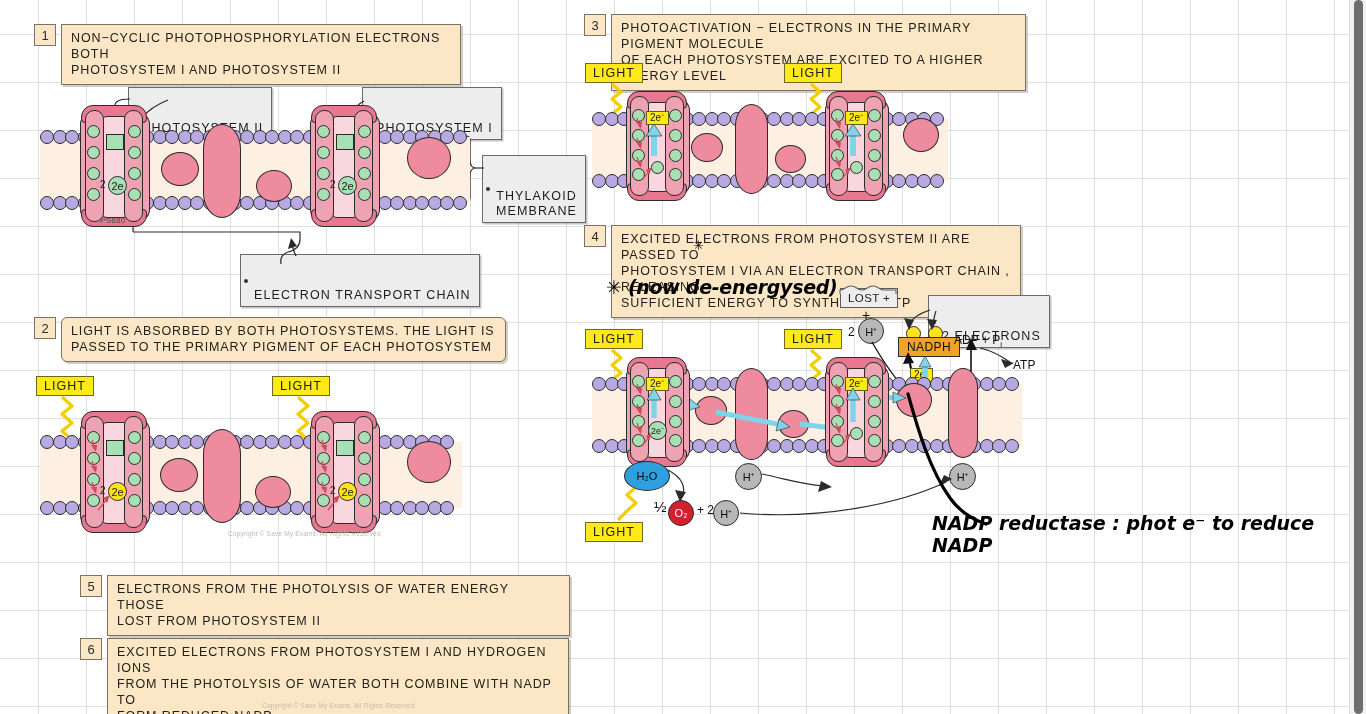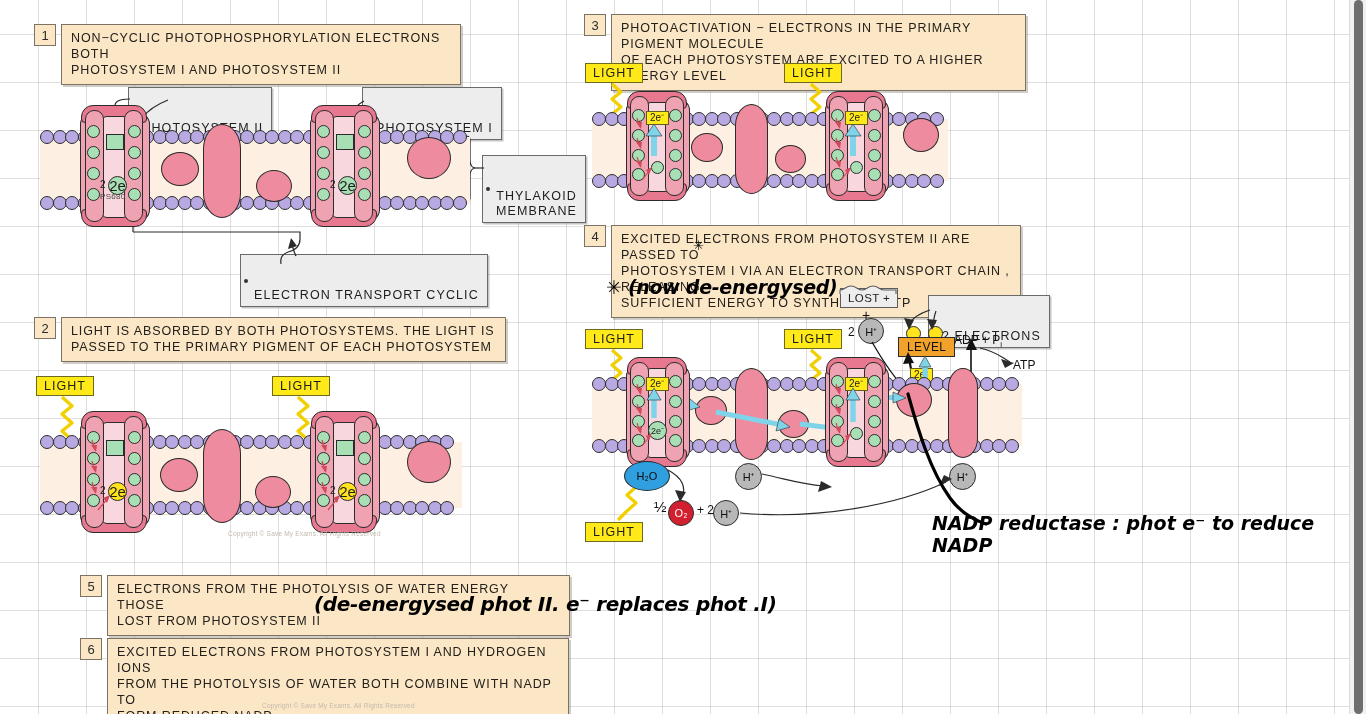--- a/index.html
+++ b/index.html
@@ -91,21 +91,21 @@
     position:absolute;width:13px;height:13px;border-radius:50%;
     background:#a9dfb4;border:1.3px solid #2b2b2b;box-sizing:border-box;
   }
   .primary-pig{
     position:absolute;width:16px;height:14px;
     background:#a9dfb4;border:1.5px solid #2b2b2b;
   }
   .e2circle{
     position:absolute;width:17px;height:17px;border-radius:50%;
     background:#a9dfb4;border:1.4px solid #2b2b2b;
-    font-size:15px;color:#1d1d1d;display:flex;align-items:center;justify-content:center;
+    font-size:11px;color:#1d1d1d;display:flex;align-items:center;justify-content:center;
   }
   .e2label{position:absolute;font-size:10px;color:#1d1d1d;}
   .pslabel{position:absolute;font-size:8px;letter-spacing:.3px;color:#4a4a4a;}
   
   .echip{
     position:absolute;background:#ffe918;border:1.2px solid #5f5f20;
     font-size:10px;padding:0px 3px;color:#1d1d1d;line-height:12px;
   }
   
   .blob{
@@ -170,21 +170,21 @@
       <span class="dot"></span>
       <span>PHOTOSYSTEM  I</span>
     </div>
     <div class="callout withdot" style="left:482px;top:155px;text-align:center;">
       <span class="dot"></span>
       <span>THYLAKOID
 MEMBRANE</span>
     </div>
     <div class="callout withdot" style="left:240px;top:254px;">
       <span class="dot"></span>
-      <span>ELECTRON  TRANSPORT  CYCLIC</span>
+      <span>ELECTRON  TRANSPORT  CHAIN</span>
     </div>
 
     <svg style="left:0;top:0;width:620px;height:300px;">
       <path d="M130,99 C118,99 114,102 115,108" fill="none" stroke="#2b2b2b" stroke-width="1.2"></path>
       <path d="M115,108 L118,112" fill="none" stroke="#2b2b2b" stroke-width="1.2"></path>
       <path d="M123,106 C124,108 125,112 124,116" fill="none" stroke="#2b2b2b" stroke-width="1.2"></path>
       <path d="M168,100 C158,104 148,110 142,118" fill="none" stroke="#2b2b2b" stroke-width="1.3"></path>
       <polygon points="140,124 137,114 146,117" fill="#2b2b2b"></polygon>
       <path d="M364,101 C358,104 352,110 347,118" fill="none" stroke="#2b2b2b" stroke-width="1.3"></path>
       <polygon points="345,124 343,114 352,117" fill="#2b2b2b"></polygon>
@@ -291,21 +291,21 @@
       <div class="pigment" style="left:7px;top:34px;"></div>
       <div class="pigment" style="left:7px;top:55px;"></div>
       <div class="pigment" style="left:7px;top:76px;"></div>
       <div class="pigment" style="right:7px;top:13px;"></div>
       <div class="pigment" style="right:7px;top:34px;"></div>
       <div class="pigment" style="right:7px;top:55px;"></div>
       <div class="pigment" style="right:7px;top:76px;"></div>
       <div class="primary-pig" style="left:26px;top:22px;"></div>
       <div class="e2circle" style="left:28px;top:64px;">2e</div>
       <div class="e2label" style="left:20px;top:67px;">2</div>
-      <div class="pslabel" style="left:20px;top:80px;">PS680</div>
+      <div class="pslabel" style="left:20px;top:104px;">PS680</div>
     </div>
 
     <div class="psys" style="left:310px;top:112px;width:68px;height:108px;">
       <div class="ps-body"></div>
       <div class="ps-cap top"></div>
       <div class="ps-cap bot"></div>
       <div class="ps-core" style="left:21px;top:4px;width:26px;height:100px;"></div>
       <div class="ps-pillar" style="left:5px;"></div>
       <div class="ps-pillar" style="right:5px;"></div>
       <div class="pigment" style="left:7px;top:13px;"></div>
@@ -317,21 +317,21 @@
       <div class="pigment" style="right:7px;top:55px;"></div>
       <div class="pigment" style="right:7px;top:76px;"></div>
       <div class="primary-pig" style="left:26px;top:22px;"></div>
       <div class="e2circle" style="left:28px;top:64px;">2e</div>
       <div class="e2label" style="left:20px;top:67px;">2</div>
     </div>
   </div>
 
   <div class="stepbox" style="left:34px;top:317px;">
     <div class="stepnum">2</div>
-    <div class="steptext" style="width:445px;">LIGHT  IS  ABSORBED  BY  BOTH  PHOTOSYSTEMS. THE  LIGHT  IS
+    <div class="steptext" style="width:445px;border-radius:6px;">LIGHT  IS  ABSORBED  BY  BOTH  PHOTOSYSTEMS. THE  LIGHT  IS
 PASSED  TO  THE  PRIMARY  PIGMENT  OF  EACH  PHOTOSYSTEM</div>
   </div>
 
   <div>
     <div class="lightlbl" style="left:36px;top:376px;">LIGHT</div>
     <div class="lightlbl" style="left:272px;top:376px;">LIGHT</div>
     <svg style="left:0;top:0;width:520px;height:540px;">
       <polyline points="62,397 72,406 62,414 72,423 62,431 72,440 86,447" fill="none" stroke="#f2d000" stroke-width="3.4" stroke-linejoin="round"></polyline>
       <polyline points="298,397 308,406 298,414 308,423 298,431 308,440 322,447" fill="none" stroke="#f2d000" stroke-width="3.4" stroke-linejoin="round"></polyline>
     </svg>
@@ -649,21 +649,21 @@
     <div class="plain" style="left:848px;top:325px;">2</div>
     <div class="mol hplus" style="left:858px;top:318px;width:24px;height:24px;">H⁺</div>
 
     <div class="callout withdot" style="left:928px;top:295px;">
       <span class="dot"></span>
       <span>2  ELECTRONS</span>
     </div>
 
     <div class="ybead" style="left:906px;top:326px;"></div>
     <div class="ybead" style="left:928px;top:326px;"></div>
-    <div class="nadphbox" style="left:898px;top:337px;">LEVEL</div>
+    <div class="nadphbox" style="left:898px;top:337px;">NADPH</div>
 
     <div class="plain" style="left:954px;top:333px;">
       <span>ADP + P</span><sub>i</sub>
     </div>
     <div class="plain" style="left:1013px;top:358px;">ATP</div>
 
     <svg style="left:0;top:0;width:1366px;height:714px;">
       <path d="M930,310 C918,314 912,318 910,324" fill="none" stroke="#2b2b2b" stroke-width="1.2"></path>
       <polygon points="909,330 904,318 914,320" fill="#2b2b2b"></polygon>
       <path d="M936,311 C934,316 934,320 933,324" fill="none" stroke="#2b2b2b" stroke-width="1.2"></path>
@@ -867,21 +867,20 @@
     </svg>
 
     <div class="hand" style="left:932px;top:512px;font-size:19px;letter-spacing:0;">NADP reductase : phot e⁻  to reduce NADP</div>
   </div>
 
   <div class="stepbox" style="left:80px;top:575px;">
     <div class="stepnum">5</div>
     <div class="steptext" style="width:463px;">ELECTRONS  FROM  THE  PHOTOLYSIS  OF  WATER  ENERGY  THOSE
 LOST  FROM  PHOTOSYSTEM II</div>
   </div>
-  <div class="hand" style="left:314px;top:592px;font-size:20px;">(de-energysed phot II. e⁻ replaces phot .I)</div>
 
   <div class="stepbox" style="left:80px;top:638px;">
     <div class="stepnum">6</div>
     <div class="steptext" style="width:462px;">EXCITED  ELECTRONS  FROM   PHOTOSYSTEM  I  AND  HYDROGEN  IONS
 FROM  THE  PHOTOLYSIS  OF  WATER  BOTH  COMBINE  WITH  NADP  TO
 FORM  REDUCED  NADP</div>
   </div>
   <div class="copyright" style="left:262px;top:702px;">Copyright © Save My Exams. All Rights Reserved</div>
 
 </div>

